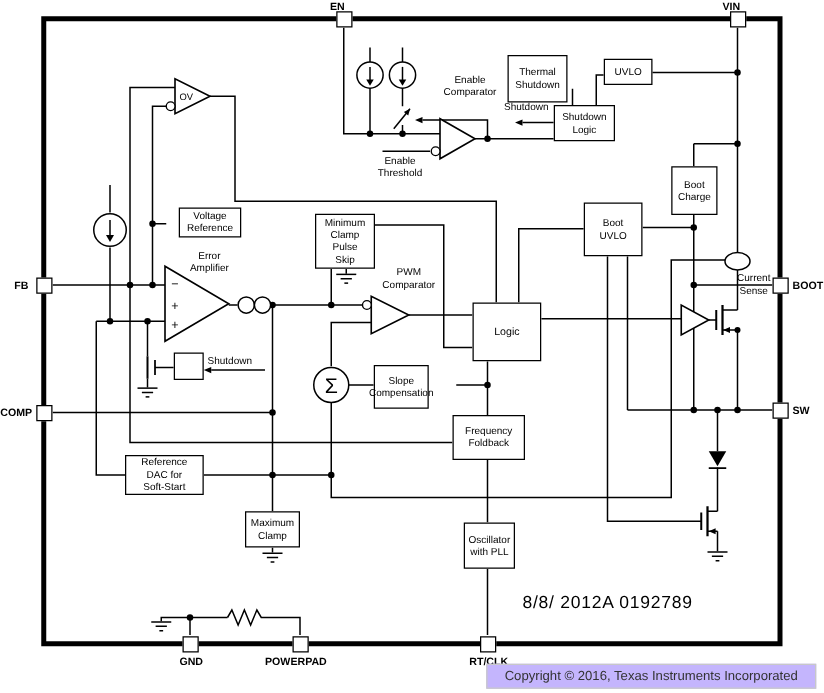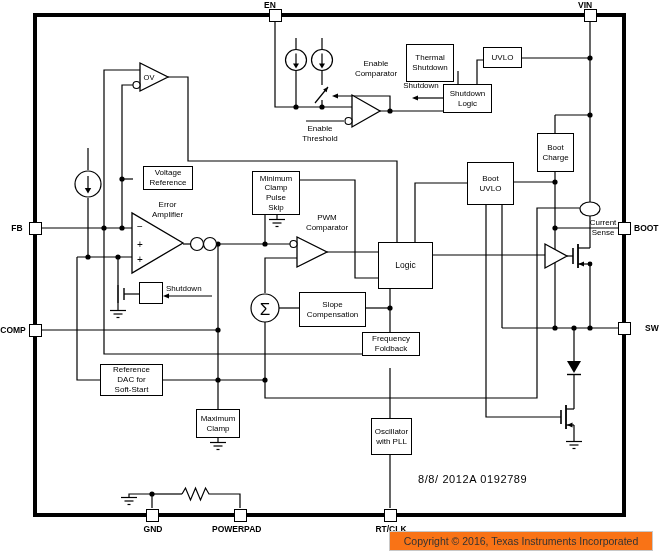--- a/index.html
+++ b/index.html
@@ -9,21 +9,21 @@
        border:4px solid #000;box-sizing:border-box;z-index:1;}
   svg.wires{position:absolute;left:0;top:0;z-index:2;}
   .blk{position:absolute;border:1.3px solid #000;background:#fff;
        display:flex;align-items:center;justify-content:center;text-align:center;
        font-size:8px;line-height:1.22;white-space:pre-line;box-sizing:border-box;z-index:3;}
   .pin{position:absolute;width:13px;height:13px;background:#fff;border:1.5px solid #000;
        box-sizing:border-box;z-index:4;}
   .lbl{position:absolute;font-size:8px;line-height:1.22;white-space:pre-line;z-index:5;}
   .ctr{text-align:center;}
   .pinlbl{font-weight:bold;font-size:8.5px;z-index:5;position:absolute;white-space:nowrap;}
-  .datecode{position:absolute;font-size:11px;letter-spacing:0.6px;z-index:5;}
+  .datecode{position:absolute;font-size:14px;letter-spacing:0.6px;z-index:5;}
   .copybar{position:absolute;left:389px;top:531px;width:264px;height:20px;
        display:flex;align-items:center;justify-content:center;font-size:10.5px;
        box-sizing:border-box;z-index:5;}
 </style>
 </head>
 <body style="background: rgb(255, 255, 255);">
 
 <div class="border-rect"></div>
 
 <svg class="wires" width="659" height="554" viewBox="0 0 659 554">
@@ -217,23 +217,23 @@
 Charge</div>
 <div class="blk" style="left:467px;top:162px;width:47px;height:43px;">Boot
 UVLO</div>
 <div class="blk" style="left:143px;top:166px;width:50px;height:24px;">Voltage
 Reference</div>
 <div class="blk" style="left:252px;top:171px;width:48px;height:44px;">Minimum
 Clamp
 Pulse
 Skip</div>
 <div class="blk" style="left:378px;top:242px;width:55px;height:47px;font-size:8.5px;">Logic</div>
-<div class="blk" style="left:299px;top:292px;width:67px;height:35px;">Slope
+<div class="blk" style="left:299px;top:292px;width:44px;height:35px;">Slope
 Compensation</div>
-<div class="blk" style="left:362px;top:332px;width:58px;height:24px;">Frequency
+<div class="blk" style="left:362px;top:332px;width:58px;height:36px;">Frequency
 Foldback</div>
 <div class="blk" style="left:100px;top:364px;width:63px;height:32px;">Reference
 DAC for
 Soft-Start</div>
 <div class="blk" style="left:196px;top:409px;width:44px;height:29px;">Maximum
 Clamp</div>
 <div class="blk" style="left:371px;top:418px;width:41px;height:37px;">Oscillator
 with PLL</div>
 <div class="blk" style="left:139px;top:282px;width:24px;height:22px;"></div>
 
@@ -245,32 +245,32 @@
 <div class="pin" style="left:617.5px;top:321.5px;"></div>
 <div class="pin" style="left:145.5px;top:508.5px;"></div>
 <div class="pin" style="left:233.5px;top:508.5px;"></div>
 <div class="pin" style="left:383.5px;top:508.5px;"></div>
 
 <div class="pinlbl" style="left:264px;top:0px;">EN</div>
 <div class="pinlbl" style="left:578px;top:0px;">VIN</div>
 <div class="pinlbl" style="left:8px;top:223px;width:18px;text-align:center;">FB</div>
 <div class="pinlbl" style="left:0px;top:325px;width:26px;text-align:center;">COMP</div>
 <div class="pinlbl" style="left:634px;top:223px;">BOOT</div>
-<div class="pinlbl" style="left:634px;top:323px;margin-left:11px;">SW</div>
+<div class="pinlbl" style="left:634px;top:323px;">SW</div>
 <div class="pinlbl" style="left:138px;top:524px;width:30px;text-align:center;">GND</div>
 <div class="pinlbl" style="left:212px;top:524px;width:58px;">POWERPAD</div>
 <div class="pinlbl" style="left:368px;top:524px;width:46px;text-align:center;">RT/CLK</div>
 
 <div class="lbl ctr" style="left:340px;top:59px;width:72px;">Enable
 Comparator</div>
 <div class="lbl ctr" style="left:285px;top:124px;width:70px;">Enable
 Threshold</div>
 <div class="lbl ctr" style="left:398px;top:81px;width:46px;">Shutdown</div>
 <div class="lbl ctr" style="left:140px;top:200px;width:55px;">Error
 Amplifier</div>
 <div class="lbl ctr" style="left:296px;top:213px;width:62px;">PWM
 Comparator</div>
 <div class="lbl ctr" style="left:578px;top:186px;width:50px;margin-top:32px;">Current
 Sense</div>
 <div class="lbl" style="left:166px;top:284px;width:42px;">Shutdown</div>
 <div class="datecode" style="left:418px;top:473px;">8/8/ 2012A 0192789</div>
 
-<div class="copybar" style="background: #f97316; border: 1px solid rgb(200, 200, 200); color: rgb(51, 51, 51);">Copyright © 2016, Texas Instruments Incorporated</div>
+<div class="copybar" style="background: #c4b5fd; border: 1px solid rgb(200, 200, 200); color: rgb(51, 51, 51);">Copyright © 2016, Texas Instruments Incorporated</div>
 
 </body></html>

